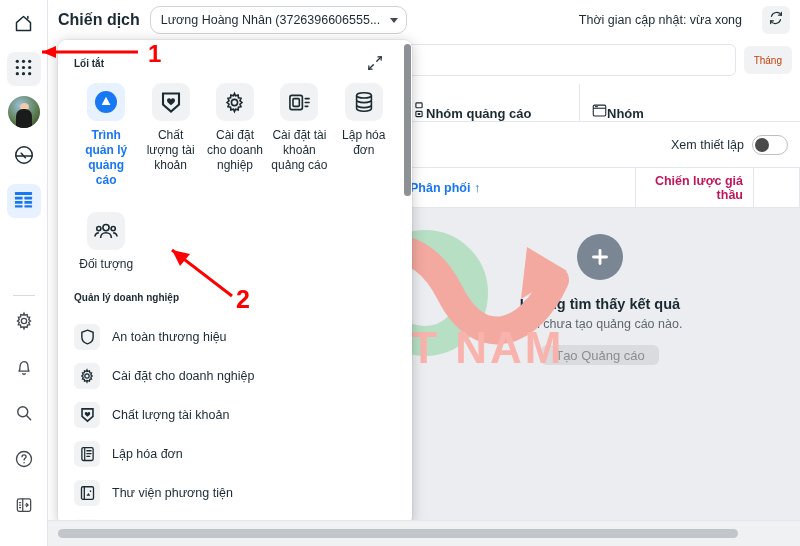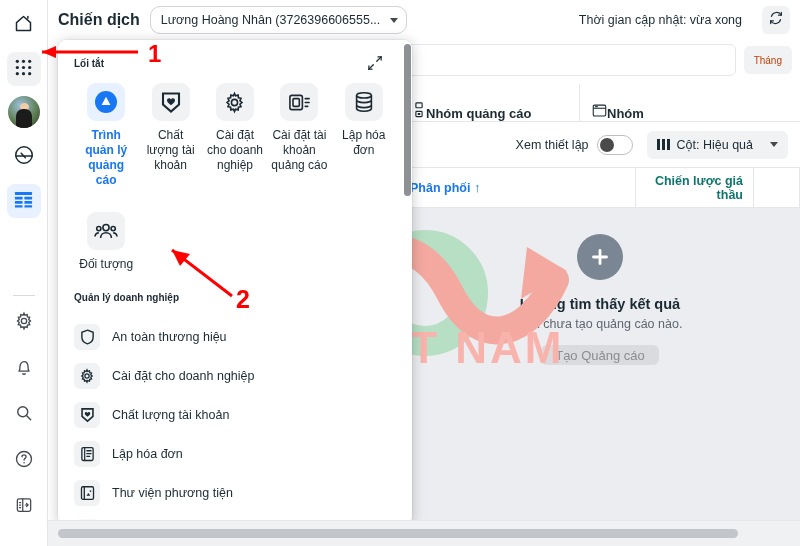--- a/index.html
+++ b/index.html
@@ -109,21 +109,21 @@
   .toggle::after {
     content: ""; position: absolute; left: 2px; top: 2px; width: 14px; height: 14px;
     border-radius: 50%; background: #4a4a4a;
   }
   .colbars { display: inline-flex; gap: 2px; align-items: flex-end; }
   .colbars i { display: block; width: 3px; height: 11px; background: #1c2b33; }
 
   .tablehead { display: flex; height: 40px; border-bottom: 1px solid #e4e6eb; }
   .th {
     display: flex; align-items: center; font-size: 12.5px; font-weight: bold;
-    padding: 0 10px; border-right: 1px solid #e4e6eb; color: #0f766e;
+    padding: 0 10px; border-right: 1px solid #e4e6eb; color: #be185d;
   }
   .th.link { color: #1877f2; }
   .th.num { justify-content: flex-end; text-align: right; line-height: 14px; }
 
   .empty {
     position: absolute; left: 0; right: 0; top: 124px; bottom: 0;
     background: #ebedf0; display: flex; flex-direction: column;
     align-items: center; padding-top: 26px;
   }
   .empty-circle {
@@ -350,29 +350,20 @@
         </span>
         <span>Nhóm</span>
       </div>
     </div>
 
     <div class="toolbar">
       <div class="toggle-wrap">
         <span class="toggle-label">Xem thiết lập</span>
         <span class="toggle"></span>
       </div>
-      <div class="pill">
-        <span class="colbars">
-            <i></i>
-            <i></i>
-            <i></i>
-          </span>
-        <span>Cột: Hiệu quả</span>
-        <span class="caret"></span>
-      </div>
     </div>
 
     <div class="tablehead">
       <div class="th link" style="flex:0 0 236px;">Phân phối ↑</div>
       <div class="th num" style="flex:0 0 118px;">Chiến lược giá thầu</div>
       <div class="th num" style="flex:1 1 auto;"></div>
     </div>
 
     <div class="empty">
       <div class="empty-circle">

